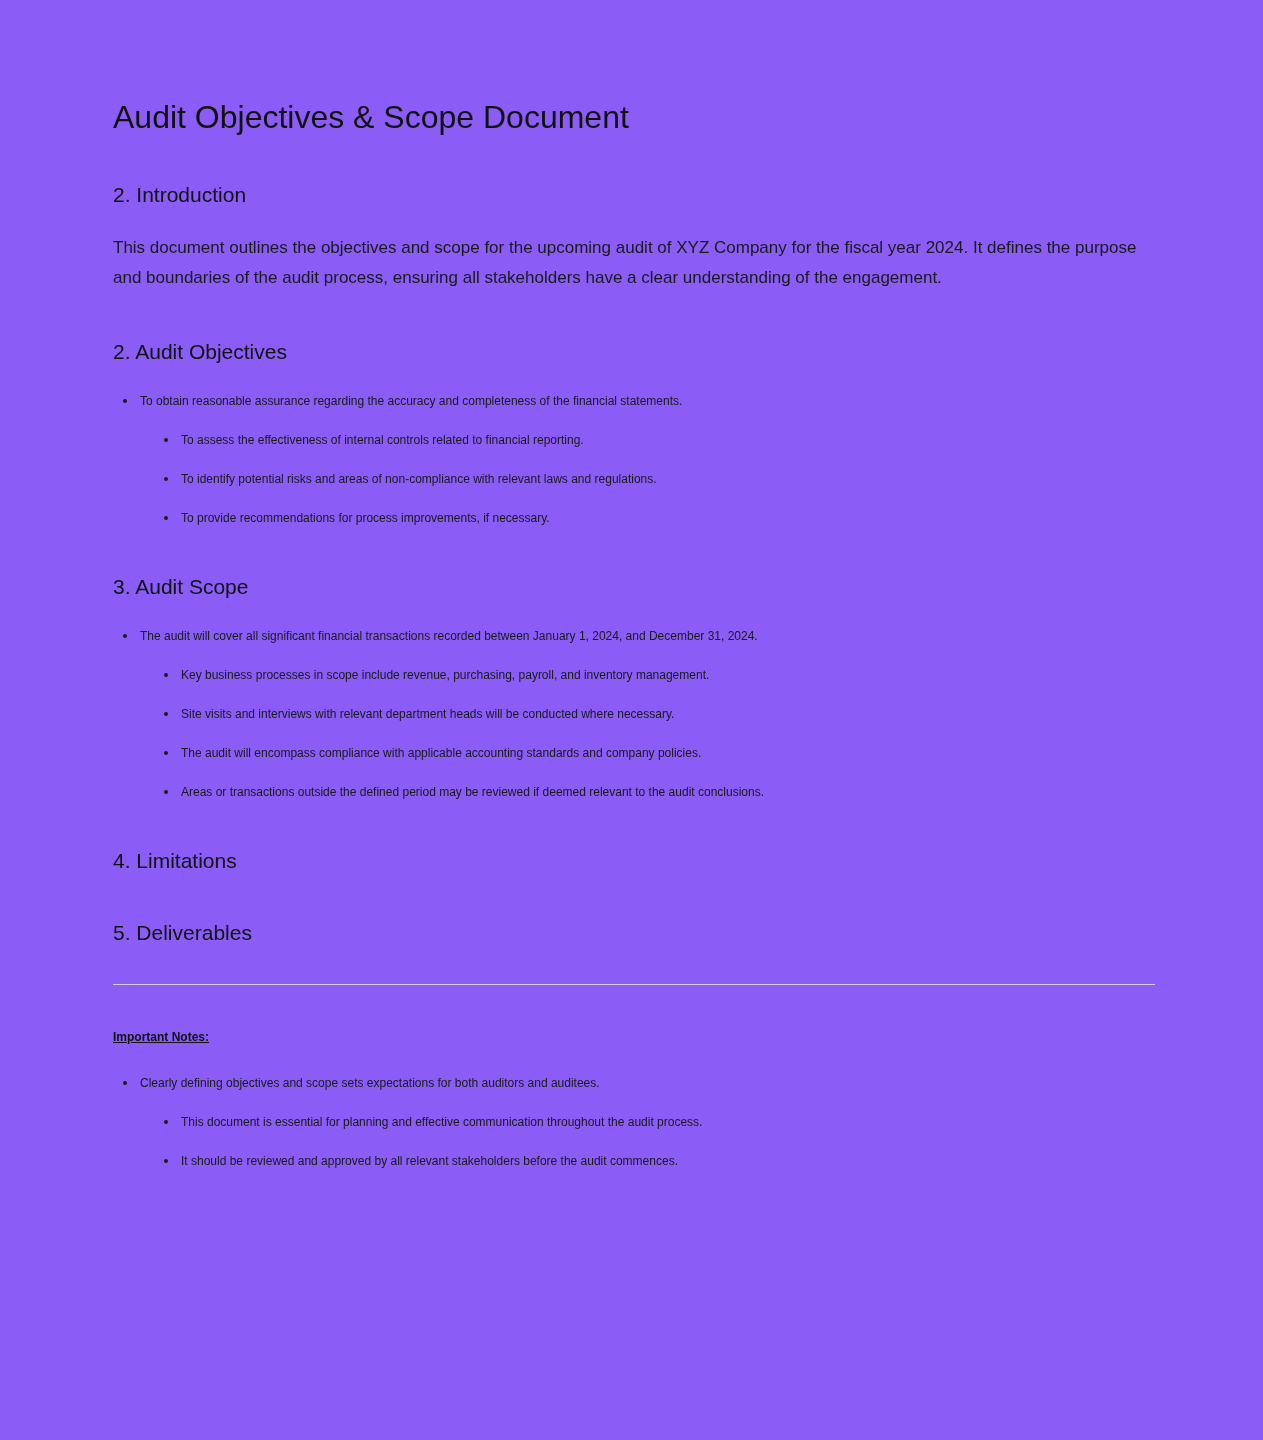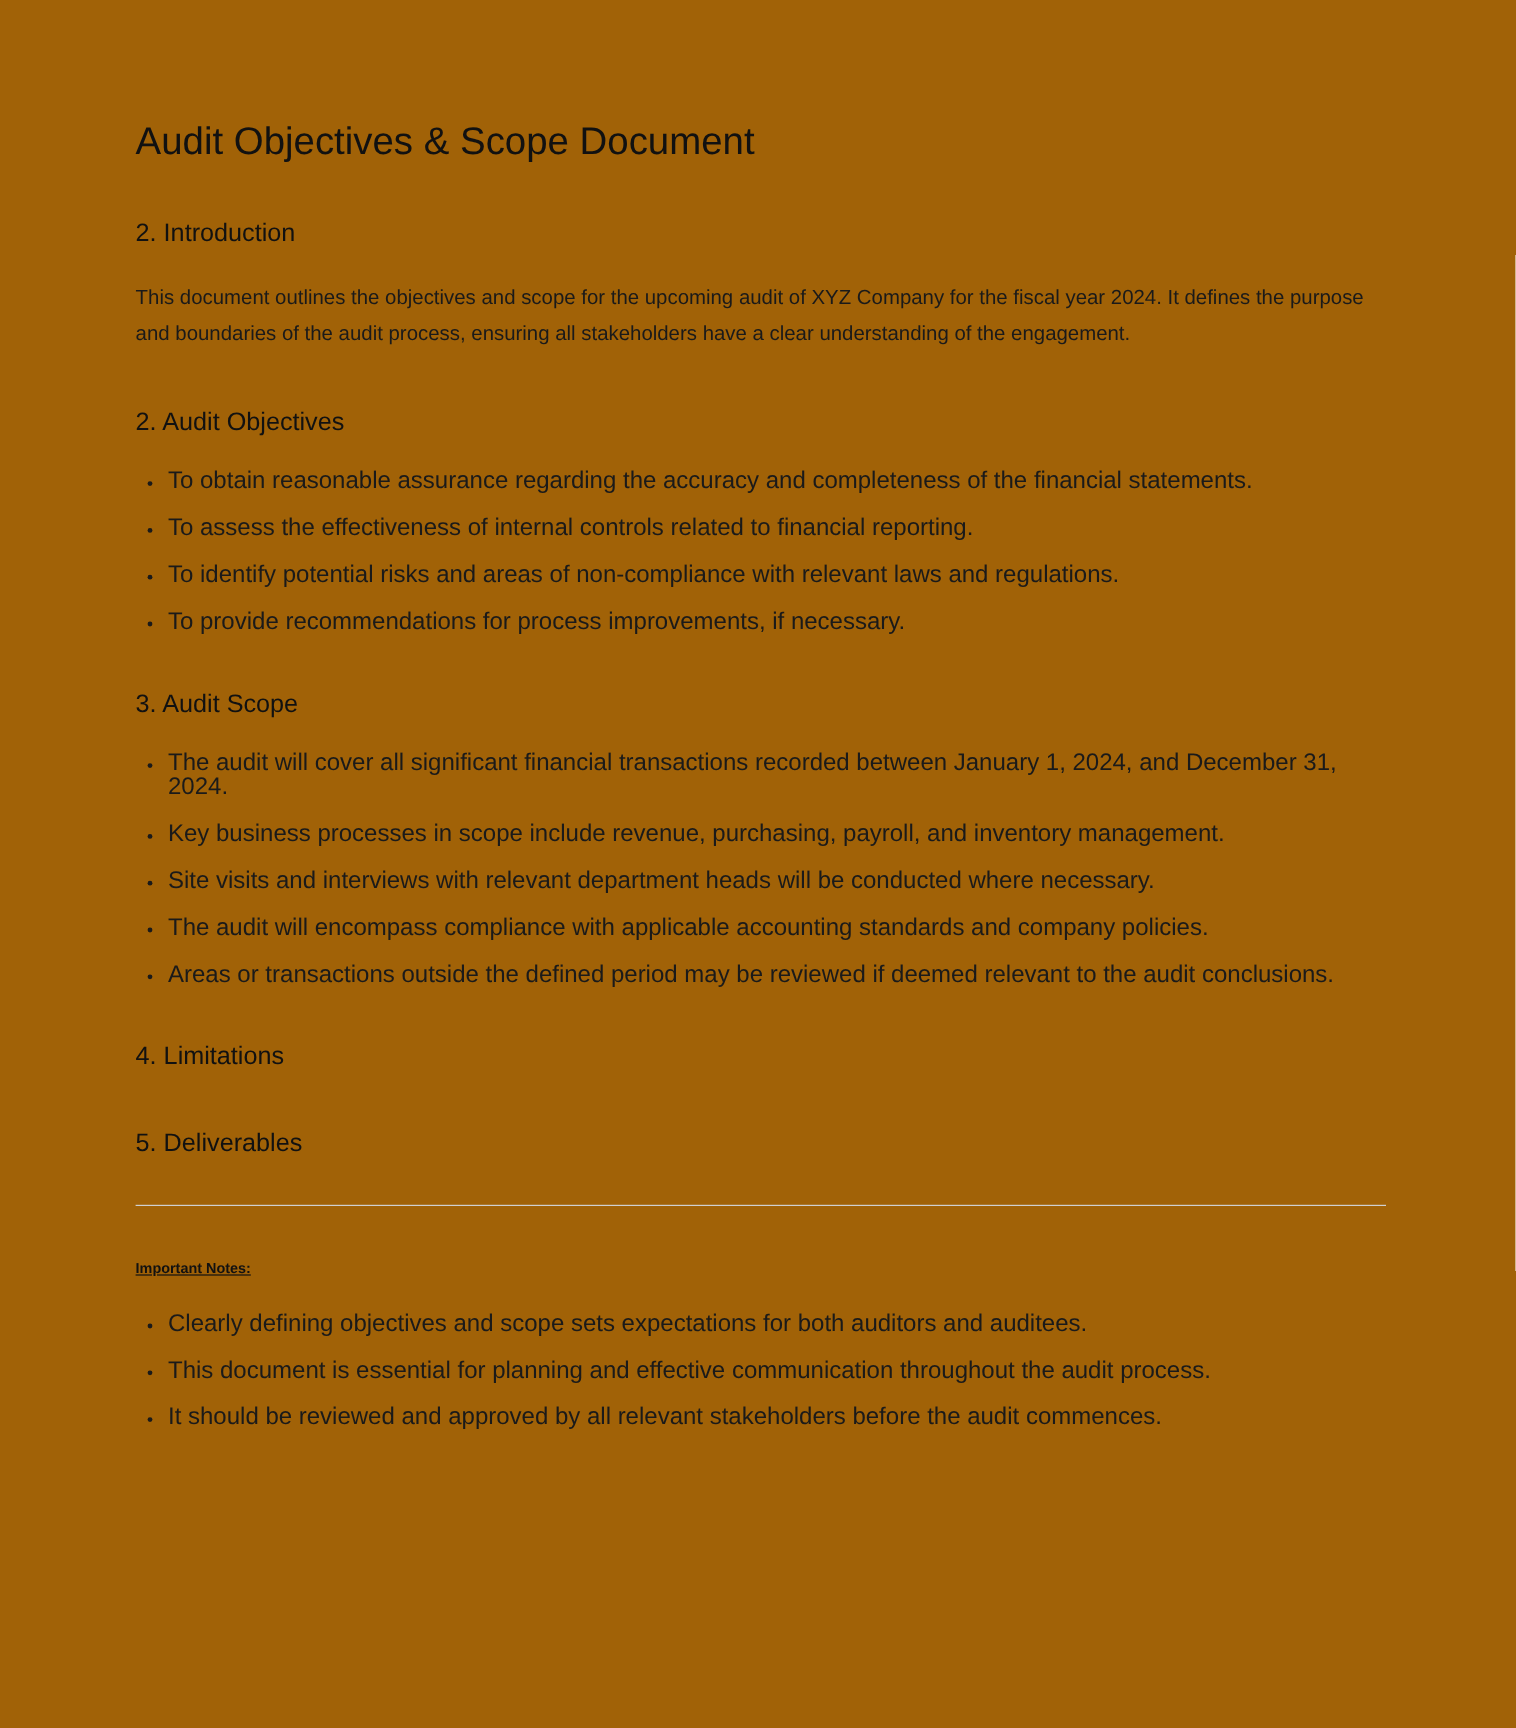--- a/index.html
+++ b/index.html
@@ -4,21 +4,21 @@
 <style>
   * { box-sizing: border-box; }
   html, body {
     margin: 0;
     padding: 0;
     background: #ffffff;
   }
   .page {
     width: 1263px;
     height: 1440px;
-    background: #a16207;
+    background: #8b5cf6;
     font-family: "Liberation Sans", sans-serif;
     color: #1a1a1a;
     overflow: hidden;
   }
   .content {
     padding: 98px 108px 0 113px;
   }
   h1.doc-title {
     font-size: 32px;
     font-weight: 400;
@@ -36,27 +36,28 @@
   p.body-text {
     font-size: 17px;
     line-height: 30px;
     margin: 24px 0 0 0;
   }
   ul.bullet-list {
     margin: 26px 0 0 0;
     padding: 0 0 0 25px;
   }
   ul.bullet-list li {
-    font-size: 20px;
+    font-size: 12px;
     line-height: 20px;
     margin: 0;
     padding-left: 2px;
   }
   ul.bullet-list li + li {
     margin-top: 19px;
+    margin-left: 41px;
   }
   ul.bullet-list li::marker {
     font-size: 13px;
   }
   hr.divider {
     border: none;
     border-top: 1px solid #d0d0d0;
     margin: 37px 0 0 0;
   }
   p.notes-heading {

